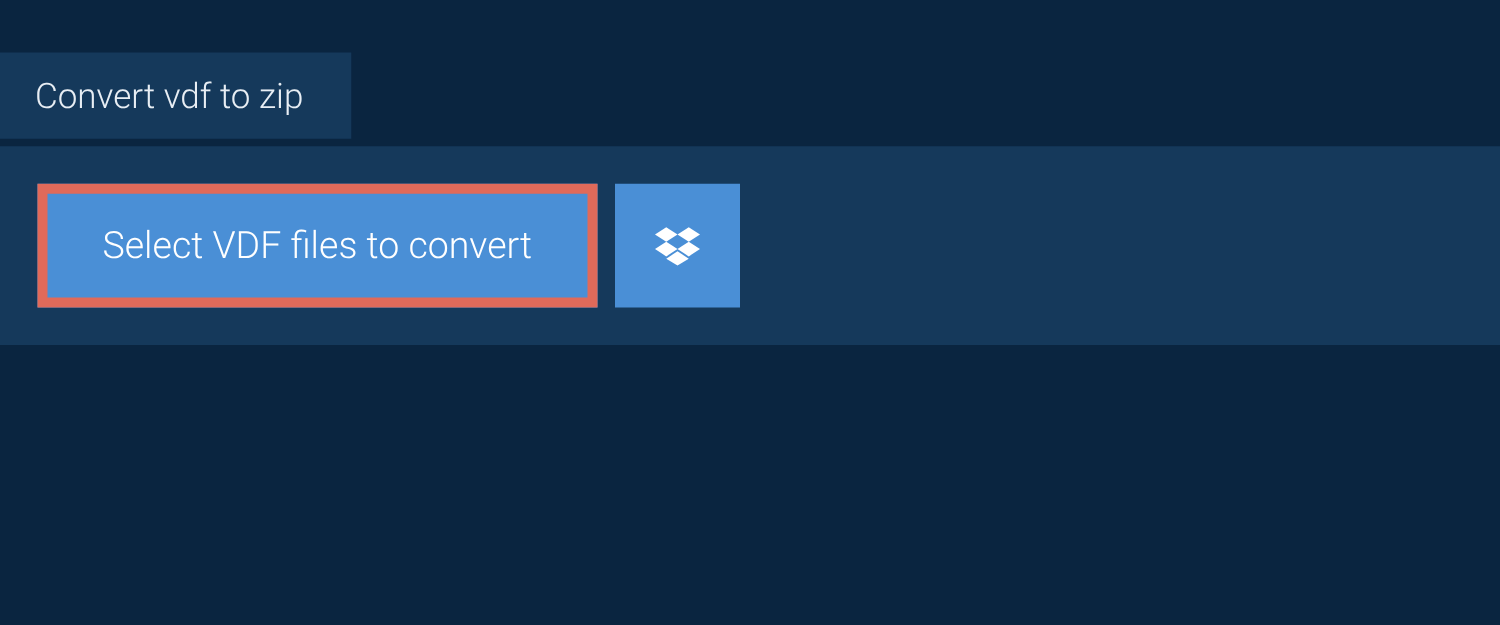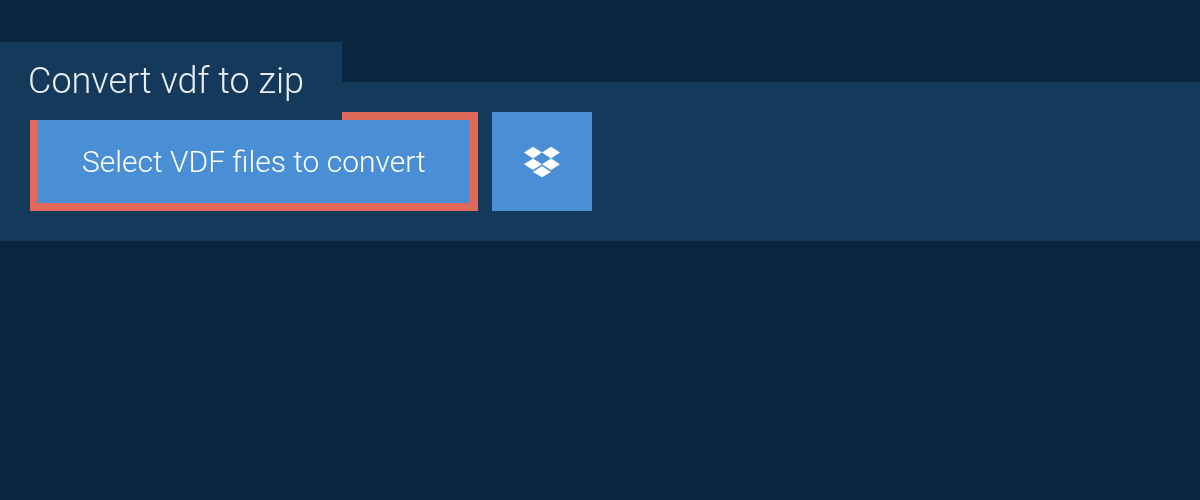--- a/index.html
+++ b/index.html
@@ -18,25 +18,25 @@
       position: relative;
       padding-top: 42px;
     }
     .tab {
       position: absolute;
       top: 42px;
       left: 0;
       background: #15395b;
       padding: 18px 38px 18px 28px;
       color: #e8eef4;
-      font-size: 36px;
+      font-size: 28px;
       font-weight: 300;
     }
     .panel {
-      margin-top: 40px;
+      margin-top: 75px;
       background: #15395b;
       padding: 30px 30px 30px 30px;
       width: 100%;
     }
     .button-row {
       display: flex;
       gap: 14px;
       align-items: stretch;
     }
     .select-button {

